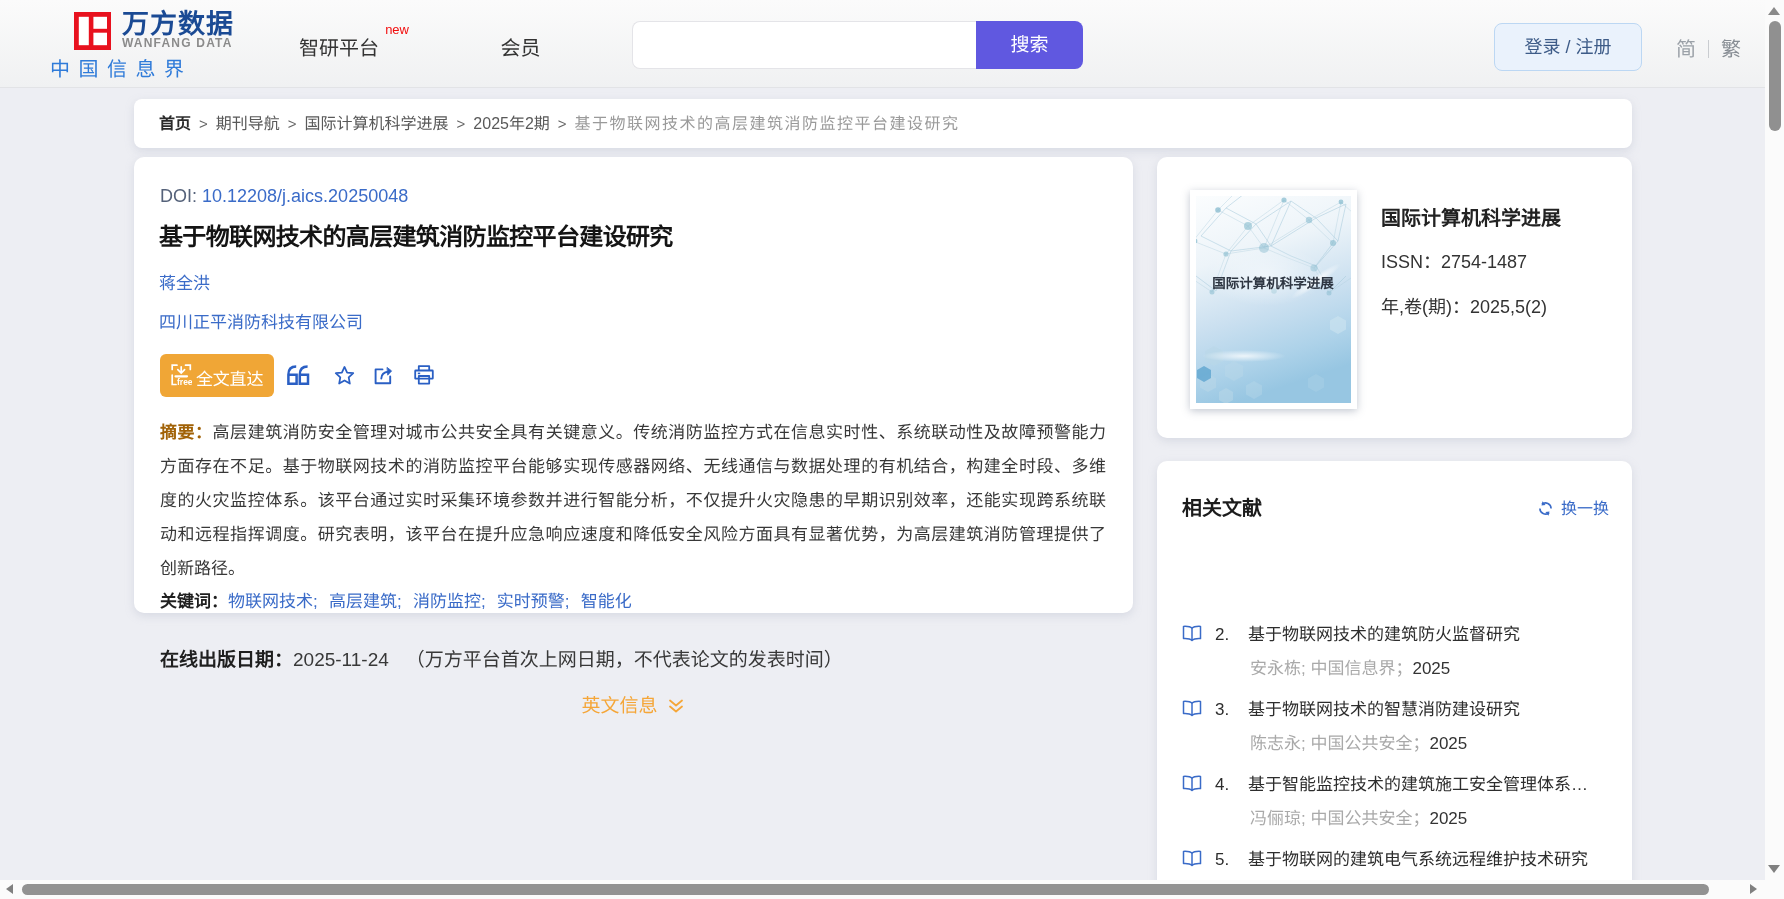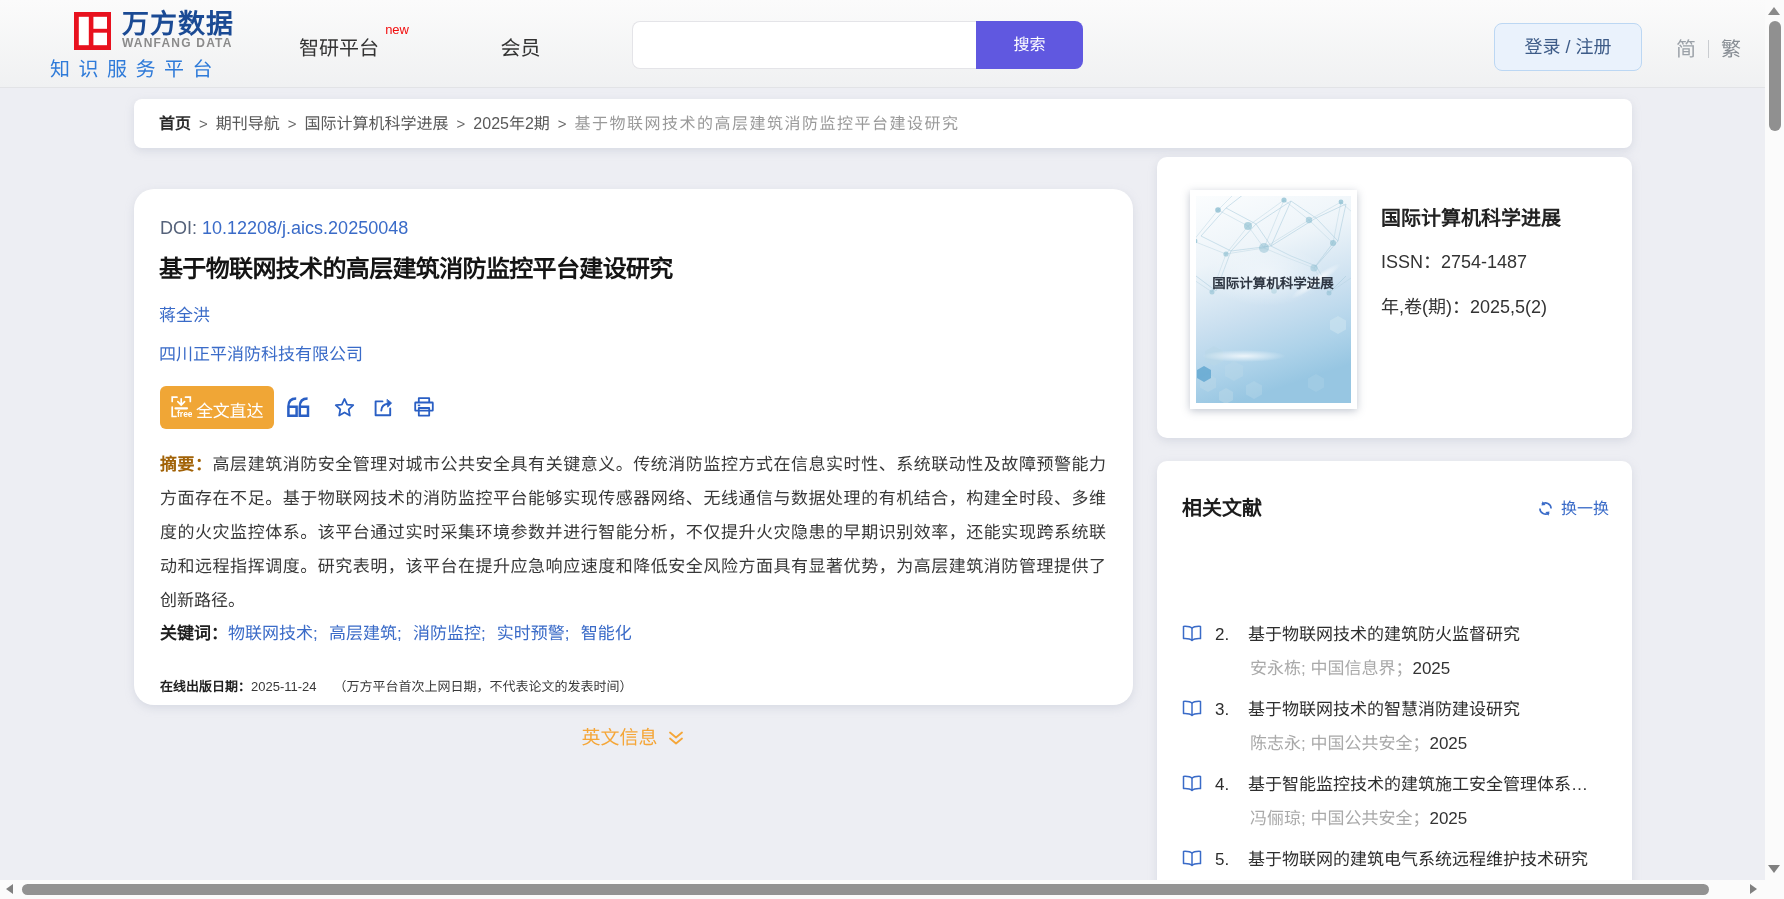--- a/index.html
+++ b/index.html
@@ -24,39 +24,39 @@
 .logo-texts { margin-left:11px; }
 .logo-cn { font-size:27px; font-weight:900; color:#1a4a94; line-height:26px; letter-spacing:1px; }
 .logo-en { font-size:12px; font-weight:700; color:#8b8b8b; letter-spacing:1.2px; line-height:13px; margin-top:0px; }
 .logo-sub { font-size:20px; color:#2f7bd9; letter-spacing:8.5px; line-height:21px; margin-top:9px; }
 .nav { position:absolute; left:299px; top:32px; font-size:20px; color:#333; }
 .nav .item { display:inline-block; position:relative; }
 .nav .new { position:absolute; right:-30px; top:-10px; color:#f20d0d; font-size:13px; font-weight:400; }
 .nav .item2 { margin-left:116px; }
 .searchbar { position:absolute; left:632px; top:21px; width:451px; height:48px; }
 .search-input { position:absolute; left:0; top:0; width:344px; height:48px; background:#fff; border:1px solid #e4e4e8; border-right:none; border-radius:8px 0 0 8px; }
-.search-btn { position:absolute; left:344px; top:0; width:107px; height:48px; background:#6058e0; border-radius:0 8px 8px 0; color:#fff; font-size:16px; text-align:center; line-height:48px; }
+.search-btn { position:absolute; left:344px; top:0; width:107px; height:48px; background:#6058e0; border-radius:0 8px 8px 0; color:#fff; font-size:19px; text-align:center; line-height:48px; }
 .login-btn { position:absolute; left:1494px; top:23px; width:148px; height:48px; background:#eaf2fc; border:1px solid #bcd7f3; border-radius:8px; color:#3e5c88; font-size:18px; text-align:center; line-height:46px; }
 .lang { position:absolute; left:1676px; top:33px; font-size:20px; color:#9ba1a8; }
 .lang .sep { display:inline-block; width:1px; height:18px; background:#c9ccd0; margin:0 12px; vertical-align:-2px; }
 .lang .fan { color:#878d94; }
 
 .crumb {
   position:absolute; left:134px; top:99px; width:1498px; height:49px;
   background:#fff; border-radius:8px; box-shadow:0 3px 8px rgba(175,180,198,.35);
   font-size:16px; color:#595959; line-height:49px; padding-left:25px;
   white-space:nowrap; overflow:hidden;
 }
 .crumb b { color:#2b2b2b; font-weight:700; }
 .crumb .gt { margin:0 8px; color:#666; font-size:15px; }
 .crumb .last { color:#9a9a9a; letter-spacing:1.5px; }
 
 .maincard {
-  position:absolute; left:134px; top:157px; width:999px; height:516px;
-  background:#fff; border-radius:20px; box-shadow:0 3px 8px rgba(175,180,198,.35);margin-top:32px;
+  position:absolute; left:134px; top:157px; width:999px; height:456px;
+  background:#fff; border-radius:10px; box-shadow:0 3px 8px rgba(175,180,198,.35);
 }
 .doi { position:absolute; left:26px; top:29px; font-size:18px; color:#55627a; }
 .doi a { color:#3a6bc8; }
 .arttitle { position:absolute; left:25px; top:60px; font-size:24px; font-weight:700; color:#141414; letter-spacing:-0.65px; }
 .author { position:absolute; left:25px; top:112px; font-size:17px; color:#3a6bc8; }
 .affil { position:absolute; left:25px; top:151px; font-size:17px; color:#3a6bc8; }
 .btnrow { position:absolute; left:26px; top:197px; height:42px; }
 .fullbtn { position:absolute; left:0; top:0; width:114px; height:43px; background:#f0a636; border-radius:6px; color:#fff; font-size:18px; }
 .fullbtn .txt { position:absolute; left:36px; top:11px; font-size:17px; letter-spacing:-0.2px; }
 .fullbtn svg { position:absolute; left:11px; top:10px; }
@@ -65,21 +65,21 @@
 .icstar { left:174px; }
 .icshare { left:214px; }
 .icprint { left:254px; }
 .abs { position:absolute; left:26px; top:259px; width:946px; font-size:17px; line-height:34px; color:#383838; }
 .abs .al { text-align:justify; text-align-last:justify; }
 .abs b { color:#a16207; }
 .kw { position:absolute; left:26px; top:430px; font-size:17px; color:#2b2b2b; }
 .kw b { color:#1f1f1f; }
 .kw a { color:#3a6bc8; }
 .kw .ksep { color:#3a6bc8; margin-right:6.5px; white-space:pre; }
-.pub { position:absolute; left:26px; top:487px; font-size:13px; color:#383838; }
+.pub { position:absolute; left:26px; top:487px; font-size:19px; color:#383838; }
 .pub b { color:#1f1f1f; }
 .eninfo { position:absolute; left:0; top:533px; width:100%; text-align:center; font-size:19px; color:#f5a638; }
 .eninfo svg { vertical-align:-4px; margin-left:8px; }
 
 .side1 {
   position:absolute; left:1157px; top:157px; width:475px; height:281px;
   background:#fff; border-radius:10px; box-shadow:0 3px 8px rgba(175,180,198,.35);
 }
 .cover { position:absolute; left:33px; top:33px; width:167px; height:219px; background:#fff; box-shadow:0 2px 8px rgba(120,130,150,.45); padding:6px; }
 .jtitle { position:absolute; left:224px; top:45px; font-size:20px; font-weight:700; color:#222; }
@@ -115,21 +115,21 @@
         <rect x="0" y="0" width="37" height="38" fill="#e8111e"></rect>
         <rect x="4.8" y="4.8" width="10" height="28.4" fill="#fff"></rect>
         <rect x="19.4" y="4.8" width="13.6" height="12" fill="#fff"></rect>
         <rect x="19.4" y="20.7" width="13.6" height="12.5" fill="#fff"></rect>
       </svg>
       <div class="logo-texts">
         <div class="logo-cn">万方数据</div>
         <div class="logo-en">WANFANG DATA</div>
       </div>
     </div>
-    <div class="logo-sub">知识服务平台</div>
+    <div class="logo-sub">中国信息界</div>
   </div>
   <div class="nav">
     <span class="item">智研平台<span class="new">new</span></span>
     <span class="item item2">会员</span>
   </div>
   <div class="searchbar">
     <div class="search-input"></div>
     <div class="search-btn">搜索</div>
   </div>
   <div class="login-btn">登录 / 注册</div>

